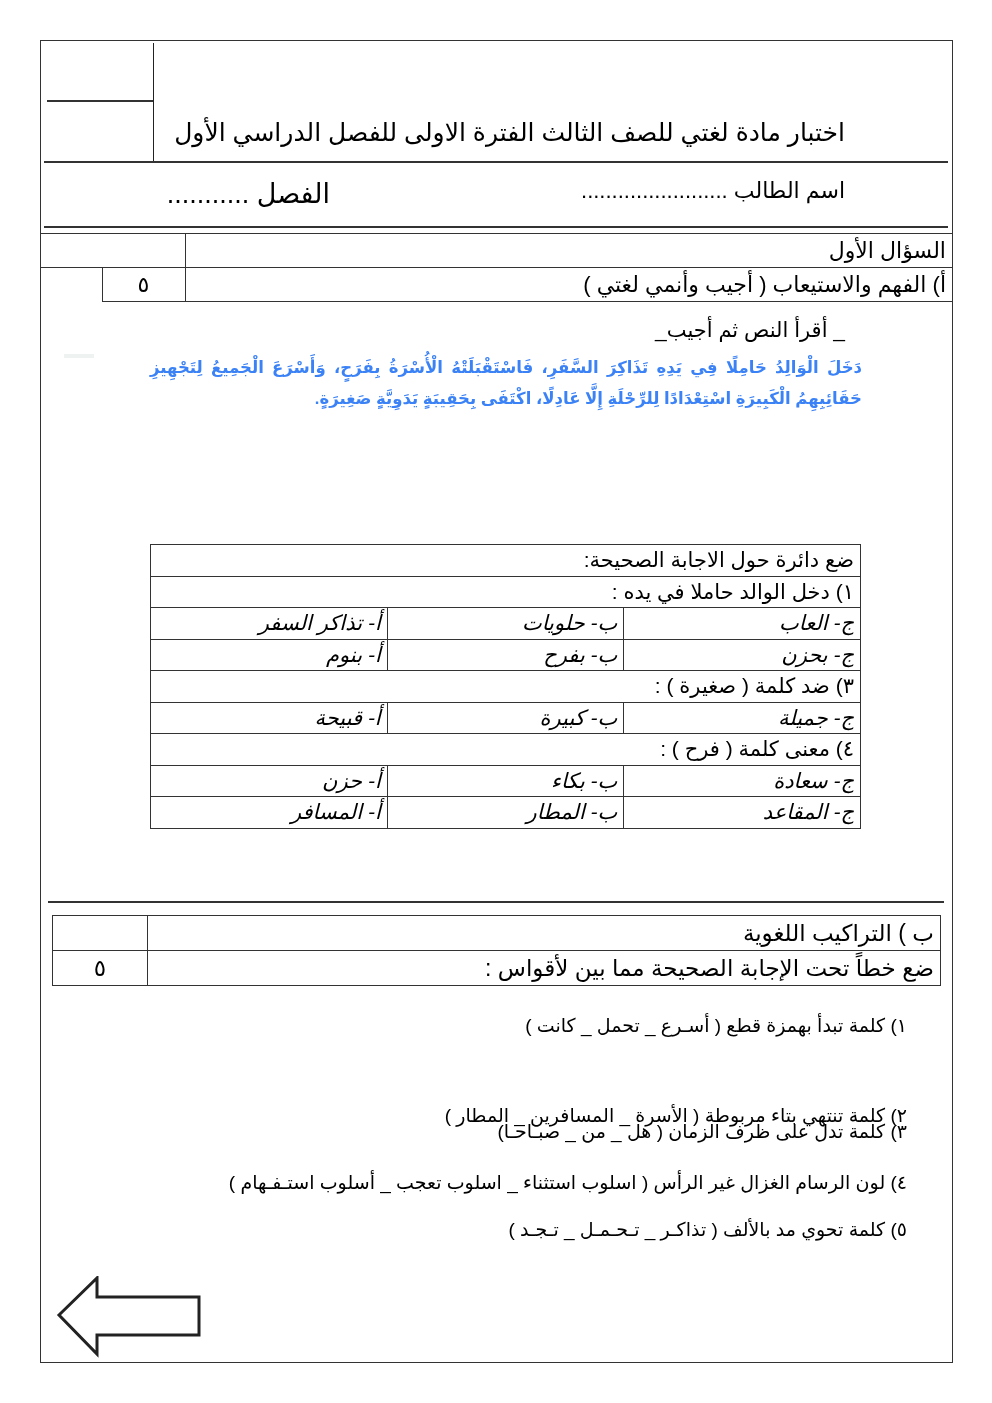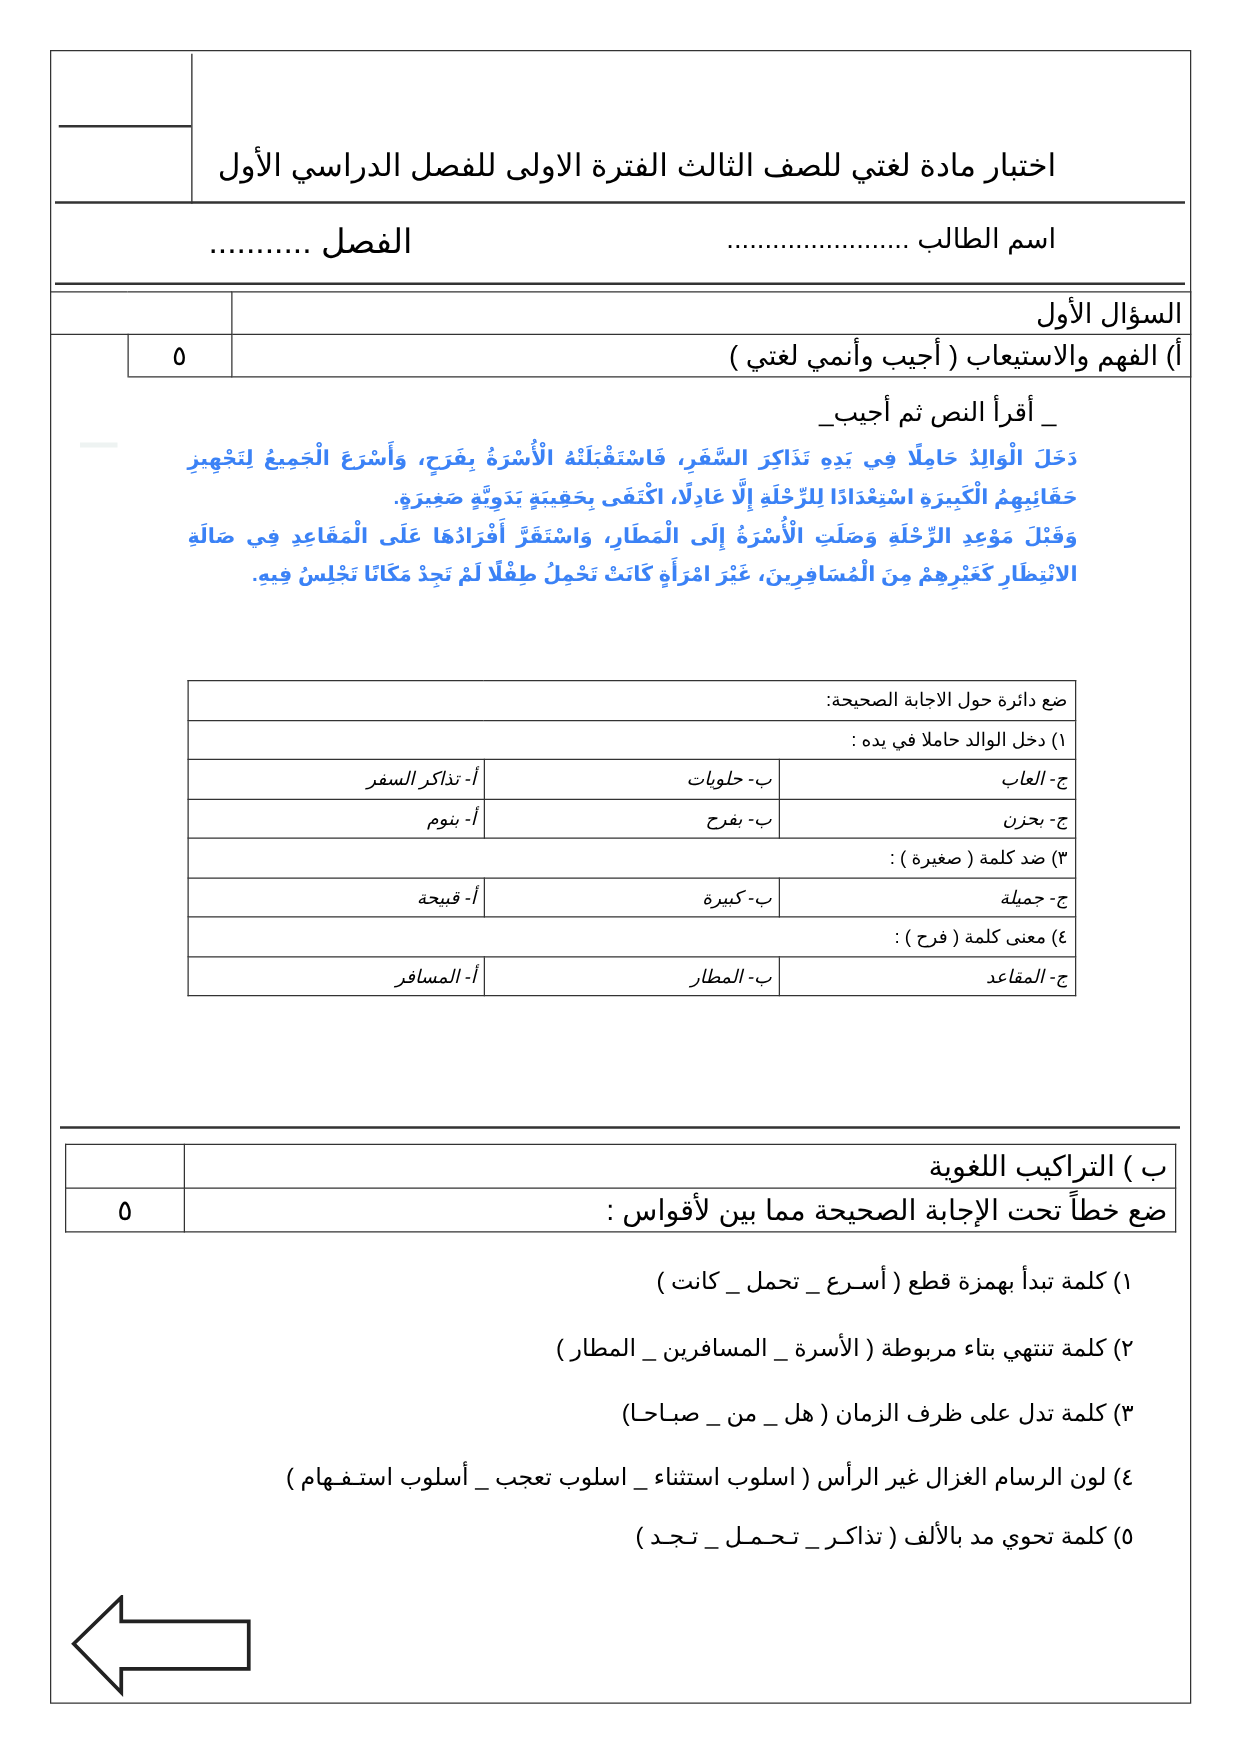--- a/index.html
+++ b/index.html
@@ -23,21 +23,21 @@
     .q1-header td { height: 34px; }
     .score { text-align: center; direction: rtl; }
 
     .instruction { left: 560px; top: 318px; width: 285px; font-size: 21px; white-space: nowrap; }
 
     .passage { left: 150px; top: 352px; width: 712px; font-size: 16.5px; line-height: 31px; color: #3b82f6; font-weight: bold; direction: rtl; text-align: justify; text-align-last: right; }
     .passage p { margin-bottom: 0; }
     .passage-shadow { left: 64px; top: 354px; width: 30px; height: 4px; background: #eef3f2; }
 
     .mc-table { left: 150px; top: 544px; width: 711px; }
-    .mc-table td { height: 31.5px; font-size: 15px; }
+    .mc-table td { height: 31.5px; font-size: 21px; }
     .mc-table td.opt { width: 237px; font-style: italic; }
 
     .divider-2 { left: 48px; top: 901px; width: 896px; }
 
     .q2-header { left: 52px; top: 915px; width: 889px; }
     .q2-header td { height: 35px; font-size: 23px; }
 
     .q2-item { font-size: 19px; white-space: nowrap; direction: rtl; text-align: right; right: 85px; }
 
     .arrow { left: 56px; top: 1276px; }
@@ -69,21 +69,20 @@
     <td>أ) الفهم والاستيعاب ( أجيب وأنمي لغتي )</td>
   </tr>
 </tbody>
   </table>
 
 <div class="abs rtl instruction">_ أقرأ النص ثم أجيب_</div>
 
 <div class="abs passage-shadow"></div>
 <div class="abs passage">
   <p>دَخَلَ الْوَالِدُ حَامِلًا فِي يَدِهِ تَذَاكِرَ السَّفَرِ، فَاسْتَقْبَلَتْهُ الْأُسْرَةُ بِفَرَحٍ، وَأَسْرَعَ الْجَمِيعُ لِتَجْهِيزِ حَقَائِبِهِمُ الْكَبِيرَةِ اسْتِعْدَادًا لِلرِّحْلَةِ إِلَّا عَادِلًا، اكْتَفَى بِحَقِيبَةٍ يَدَوِيَّةٍ صَغِيرَةٍ.</p>
-  <p>وَقَبْلَ مَوْعِدِ الرِّحْلَةِ وَصَلَتِ الْأُسْرَةُ إِلَى الْمَطَارِ، وَاسْتَقَرَّ أَفْرَادُهَا عَلَى الْمَقَاعِدِ فِي صَالَةِ الانْتِظَارِ كَغَيْرِهِمْ مِنَ الْمُسَافِرِينَ، غَيْرَ امْرَأَةٍ كَانَتْ تَحْمِلُ طِفْلًا لَمْ تَجِدْ مَكَانًا تَجْلِسُ فِيهِ.</p>
 </div>
 
 <table class="mc-table">
   <tbody>
       <tr>
     <td colspan="3">ضع دائرة حول الاجابة الصحيحة:</td>
   </tr>
   <tr>
         <td colspan="3">١) دخل الوالد حاملا في يده  :</td>
       </tr>
@@ -102,20 +101,25 @@
       </tr>
   <tr>
     <td class="opt">أ-  قبيحة</td>
     <td class="opt">ب- كبيرة</td>
     <td class="opt">ج- جميلة</td>
   </tr>
   <tr>
         <td colspan="3">٤) معنى كلمة (  فرح ) :</td>
       </tr>
   <tr>
+    <td class="opt">أ- حزن</td>
+    <td class="opt">ب- بكاء</td>
+    <td class="opt">ج- سعادة</td>
+  </tr>
+  <tr>
     <td class="opt">أ- المسافر</td>
     <td class="opt">ب- المطار</td>
     <td class="opt">ج- المقاعد</td>
   </tr>
 </tbody>
   </table>
 
 <div class="hline divider-2"></div>
 
 <table class="q2-header">
@@ -125,20 +129,20 @@
     <td>ب ) التراكيب اللغوية</td>
   </tr>
   <tr>
     <td class="score" style="width:95px;">٥</td>
     <td>ضع خطاً تحت الإجابة الصحيحة مما بين لأقواس :</td>
   </tr>
 </tbody>
   </table>
 
 <div class="abs q2-item" style="top:1014px;">١) كلمة تبدأ بهمزة  قطع  (  أسـرع  _  تحمل   _ كانت  )</div>
-<div class="abs q2-item" style="top:1068px;">٢) كلمة تنتهي بتاء مربوطة  ( الأسرة   _ المسافرين  _  المطار  )</div>
+<div class="abs q2-item" style="top:1104px;">٢) كلمة تنتهي بتاء مربوطة  ( الأسرة   _ المسافرين  _  المطار  )</div>
 <div class="abs q2-item" style="top:1120px;">٣) كلمة  تدل على ظرف  الزمان   ( هل  _  من  _  صبـاحـا)</div>
 <div class="abs q2-item" style="top:1171px;">٤) لون الرسام الغزال غير الرأس  ( اسلوب استثناء  _ اسلوب تعجب  _ أسلوب استـفـهام )</div>
 <div class="abs q2-item" style="top:1218px;">٥) كلمة تحوي مد بالألف (  تذاكـر _ تـحـمـل _ تـجـد )</div>
 
 <svg class="abs arrow" width="150" height="82" viewBox="0 0 150 82">
   <polygon points="3,39 41,2 41,21 143,21 143,59 41,59 41,78" fill="#fff" stroke="#222" stroke-width="3" stroke-linejoin="miter"></polygon>
 </svg>
 
 </body></html>

